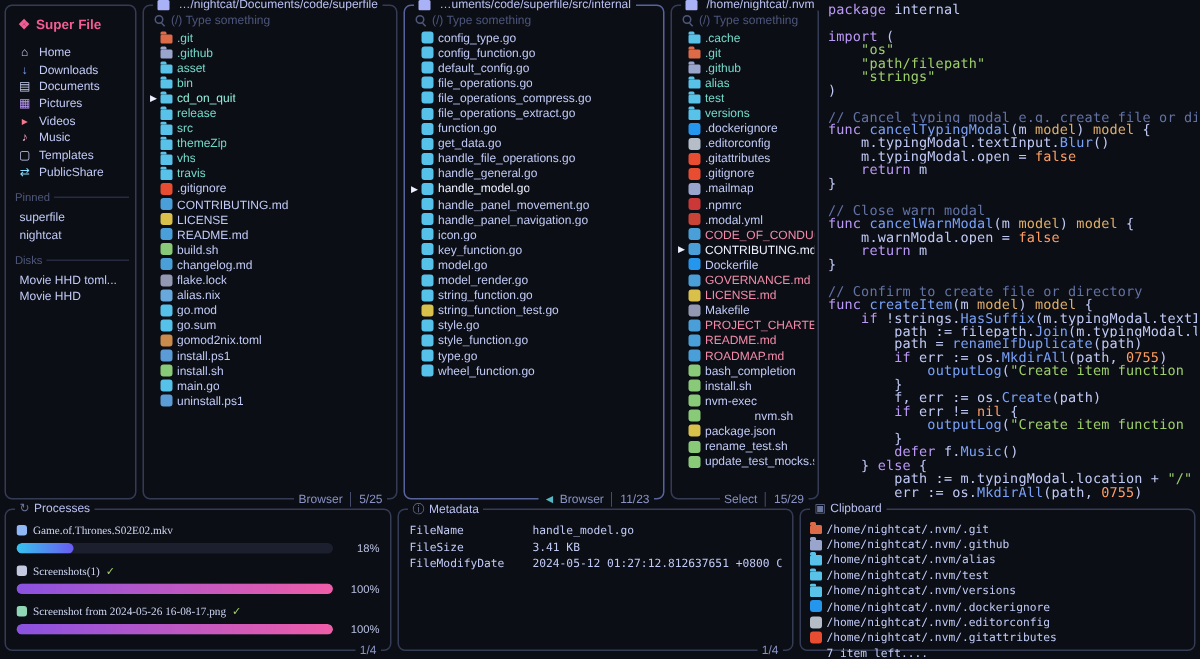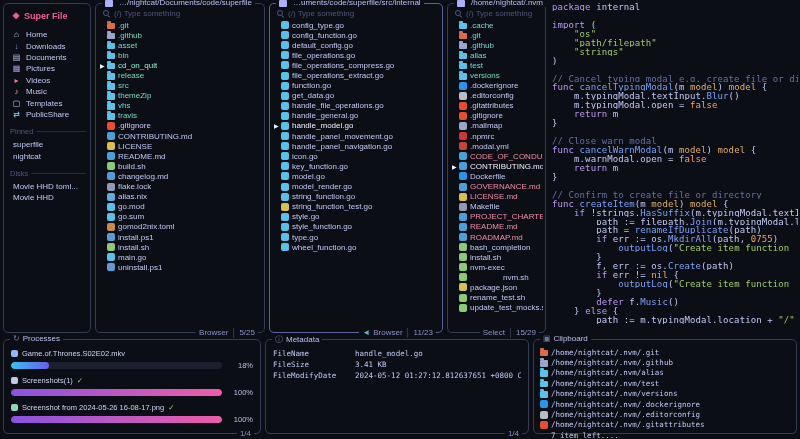--- a/index.html
+++ b/index.html
@@ -38,21 +38,21 @@
   .fname { white-space:nowrap; overflow:hidden; }
   
   .preview { position:absolute; left:552px; top:2px; width:246px; height:333px; overflow:hidden;
              font-family:"DejaVu Sans Mono", monospace; font-size:9px; }
   .cl { height:8.95px; white-space:pre; overflow:hidden; letter-spacing:0.1px; }
   .kw{color:#bb9af7} .fn{color:#7aa2f7} .str{color:#9ece6a} .typ{color:#e0af68}
   .cst{color:#ff9e64} .com{color:#6272a4} .fg{color:#c0caf5}
   
   .proc-list { padding:9px 7px 0 7px; }
   .proc { margin-bottom:6px; }
-  .proc-name { display:flex; align-items:center; gap:4px; font-size:7.5px; color:#cdd4ef; white-space:nowrap; overflow:hidden;}
+  .proc-name { display:flex; align-items:center; gap:4px; font-size:7.5px; color:#cdd4ef; white-space:nowrap; overflow:hidden;font-family:Liberation Serif, serif;}
   .proc-name .fic { width:7px; height:7px; margin-right:0; }
   .check { color:#9ece6a; font-size:7.5px; }
   .barrow { display:flex; align-items:center; gap:5px; margin-top:3px; }
   .bar { flex:1; height:7px; border-radius:3.5px; background:#1b1f2e; overflow:hidden; }
   .fill { height:100%; border-radius:3.5px; }
   .fill.run { background:linear-gradient(90deg,#35c3ee,#6b5cf0); }
   .fill.done { background:linear-gradient(90deg,#8a52e0,#ef5da8); }
   .pct { width:26px; text-align:right; font-size:7.5px; color:#b8c0e0; flex:none;}
   
   .meta-list { padding:9px 7px 0 7px; font-family:"DejaVu Sans Mono", monospace; font-size:7.5px; }
@@ -693,20 +693,21 @@
       <div class="cl"><span class="kw">        if</span><span class="fg"> err := os.</span><span class="fn">MkdirAll</span><span class="fg">(path, </span><span class="cst">0755</span><span class="fg">)</span></div>
       <div class="cl"><span class="fg">            </span><span class="fn">outputLog</span><span class="fg">(</span><span class="str">"Create item function</span></div>
       <div class="cl"><span class="fg">        }</span></div>
       <div class="cl"><span class="fg">        f, err := os.</span><span class="fn">Create</span><span class="fg">(path)</span></div>
       <div class="cl"><span class="kw">        if</span><span class="fg"> err != </span><span class="cst">nil</span><span class="fg"> {</span></div>
       <div class="cl"><span class="fg">            </span><span class="fn">outputLog</span><span class="fg">(</span><span class="str">"Create item function</span></div>
       <div class="cl"><span class="fg">        }</span></div>
       <div class="cl"><span class="kw">        defer</span><span class="fg"> f.</span><span class="fn">Music</span><span class="fg">()</span></div>
       <div class="cl"><span class="fg">    } </span><span class="kw">else</span><span class="fg"> {</span></div>
       <div class="cl"><span class="fg">        path := m.typingModal.location + </span><span class="str">"/"</span></div>
+      <div class="cl"><span class="fg">        err := os.</span><span class="fn">MkdirAll</span><span class="fg">(path, </span><span class="cst">0755</span><span class="fg">)</span></div>
     </div>
 
   <div class="panel" style="left:3px;top:339px;width:258px;height:95px;">
     <div class="ptitle">
       <span class="ticon">↻</span>
       <span>Processes</span>
     </div>
     <div class="proc-list">
 
         <div class="proc">

